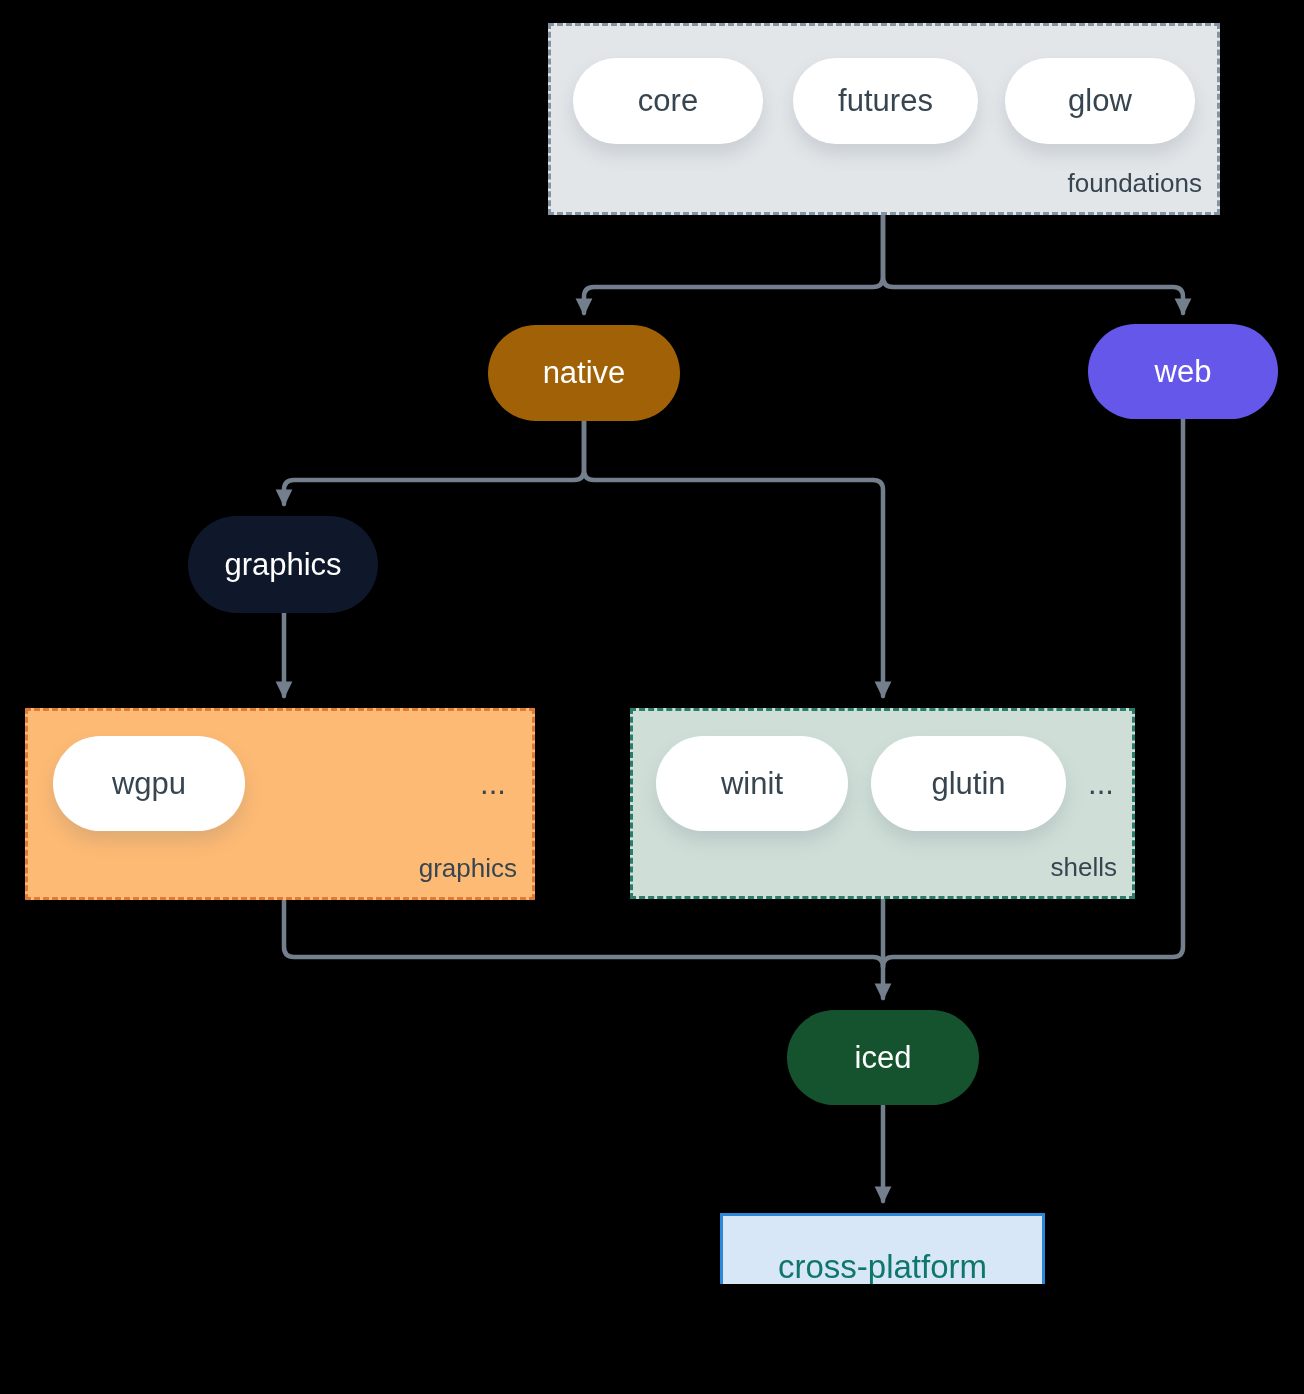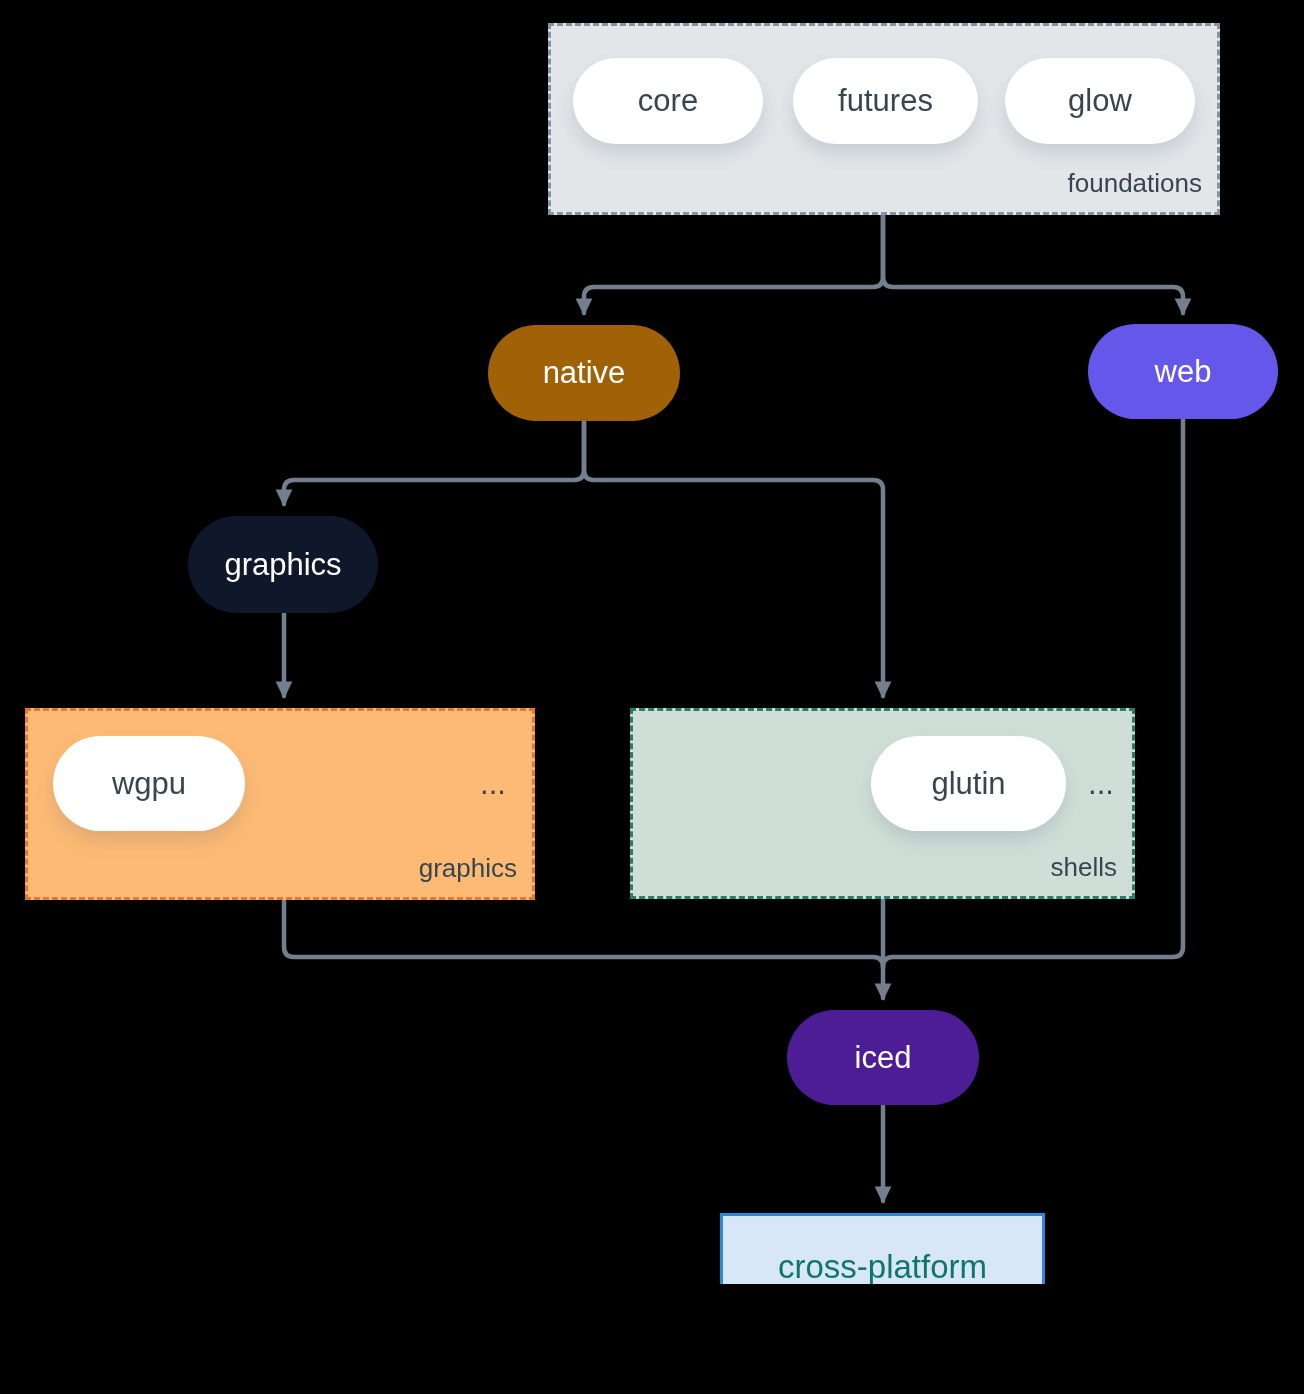--- a/index.html
+++ b/index.html
@@ -38,21 +38,21 @@
   }
   .node{
     position:absolute;z-index:2;box-sizing:border-box;
     border-radius:999px;
     display:flex;align-items:center;justify-content:center;
     font-size:31px;color:#ffffff;
   }
   .node-native{left:488px;top:325px;width:192px;height:96px;background:#a16207;}
   .node-web{left:1088px;top:324px;width:190px;height:95px;background:#6557e9;}
   .node-graphics{left:188px;top:516px;width:190px;height:97px;background:#0f172a;}
-  .node-iced{left:787px;top:1010px;width:192px;height:95px;background:#4c1d95;}
+  .node-iced{left:787px;top:1010px;width:192px;height:95px;background:#14532d;}
   .ellipsis{
     position:absolute;z-index:2;
     display:flex;align-items:center;justify-content:center;
     font-size:31px;color:#374550;width:60px;height:95px;top:25px;
   }
   .app-box{
     position:absolute;z-index:2;box-sizing:border-box;
     left:720px;top:1213px;width:325px;height:156px;
     background:#d7e7f8;border:3px solid #2b87d8;
     display:flex;align-items:center;justify-content:center;text-align:center;
@@ -111,20 +111,23 @@
 
   <div class="group group-renderers">
     <div class="pill pill-white" style="left:25px;top:25px;width:192px;height:95px;">
       <span>wgpu</span>
     </div>
     <div class="ellipsis" style="left:435px;">...</div>
     <div class="group-label">graphics</div>
   </div>
 
   <div class="group group-shells">
+    <div class="pill pill-white" style="left:23px;top:25px;width:192px;height:95px;">
+      <span>winit</span>
+    </div>
     <div class="pill pill-white" style="left:238px;top:25px;width:195px;height:95px;">
       <span>glutin</span>
     </div>
     <div class="ellipsis" style="left:438px;">...</div>
     <div class="group-label">shells</div>
   </div>
 
   <div class="node node-iced">
     <span>iced</span>
   </div>

